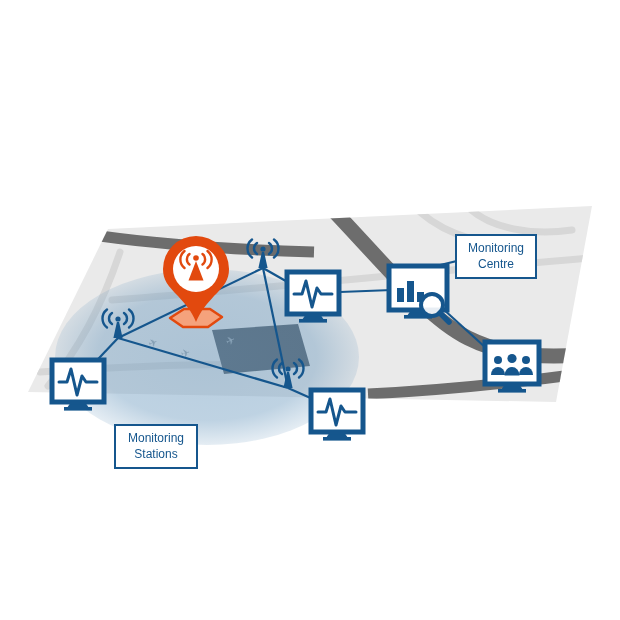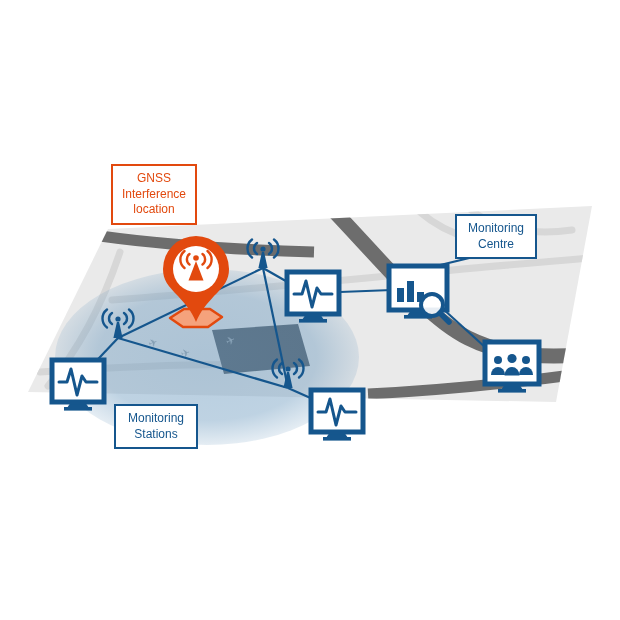--- a/index.html
+++ b/index.html
@@ -6,21 +6,21 @@
   :root { --blue:#15568d; --orange:#e2490e; }
   html,body { width:620px; height:620px; background:#ffffff; font-family:"Liberation Sans", sans-serif; }
   .scene { position:relative; width:620px; height:620px; background:#ffffff; overflow:hidden; }
   .layer { position:absolute; left:0; top:0; }
   .label-box {
     position:absolute; background:#ffffff; border:2px solid; text-align:center;
     font-size:12px; line-height:1.3; padding:5px 4px; z-index:5;
   }
   .label-box span { display:block; }
   .label-orange { border-color:var(--orange); color:var(--orange); }
-  .label-blue   { border-color:var(--blue);   color:var(--blue); }
+  .label-blue   { border-color:var(--blue);   color:var(--blue);margin-top:20px; }
 </style>
 </head>
 <body>
 
 <div class="scene">
 
 <svg class="layer" width="620" height="620" viewBox="0 0 620 620">
   <defs>
     <clipPath id="mapClip">
           <polygon points="108,229 592,206 556,402 28,392"></polygon>
@@ -134,25 +134,20 @@
       <g fill="none" stroke="#e2490e" stroke-width="2.4" stroke-linecap="round">
         <path d="M -6.5 -68 C -10 -65.5 -10 -60 -6.5 -57.5"></path>
         <path d="M -11.5 -71 C -17 -66.5 -17 -58.5 -11.5 -54"></path>
         <path d="M 6.5 -68 C 10 -65.5 10 -60 6.5 -57.5"></path>
         <path d="M 11.5 -71 C 17 -66.5 17 -58.5 11.5 -54"></path>
       </g>
     </g>
   </g>
 </svg>
 
-<div class="label-box label-orange" style="left:111px; top:164px; width:86px;">
-  <span>GNSS</span>
-  <span>Interference</span>
-  <span>location</span>
-</div>
 
 <div class="label-box label-blue" style="left:455px; top:214px; width:82px;">
   <span>Monitoring</span>
   <span>Centre</span>
 </div>
 
 <div class="label-box label-blue" style="left:114px; top:404px; width:84px;">
   <span>Monitoring</span>
   <span>Stations</span>
 </div>

